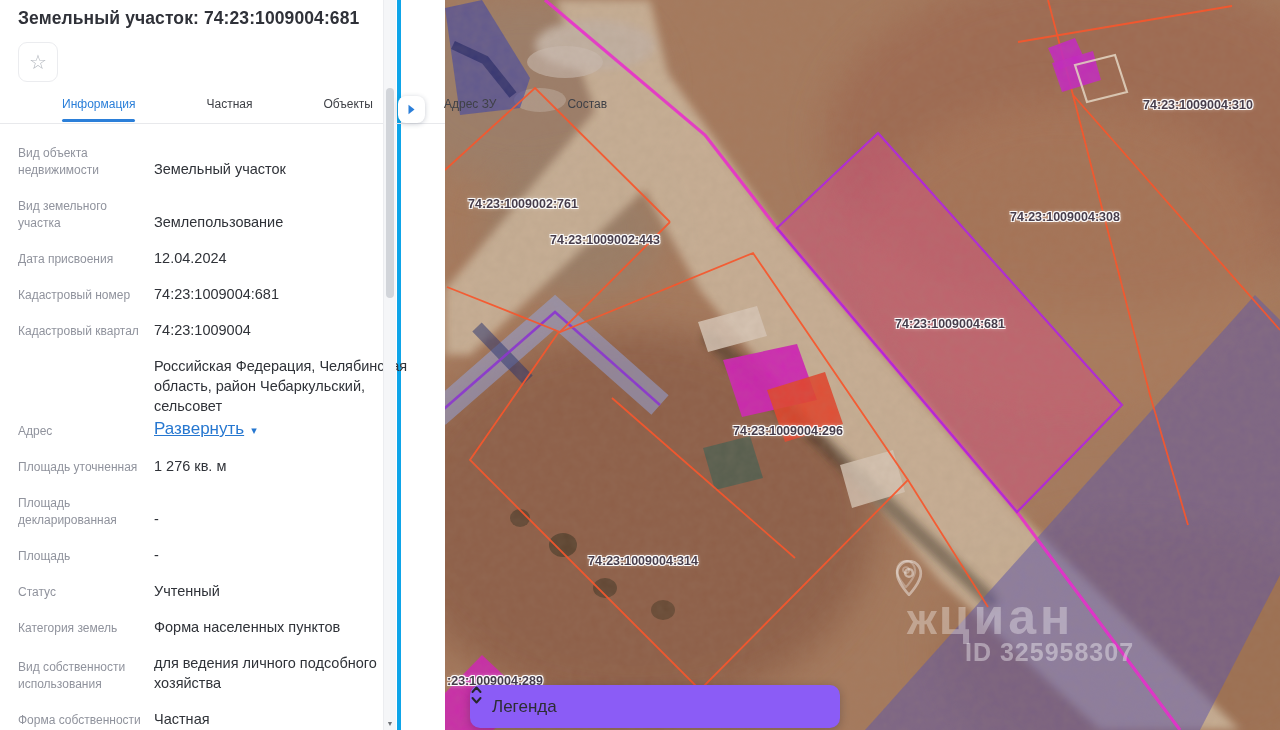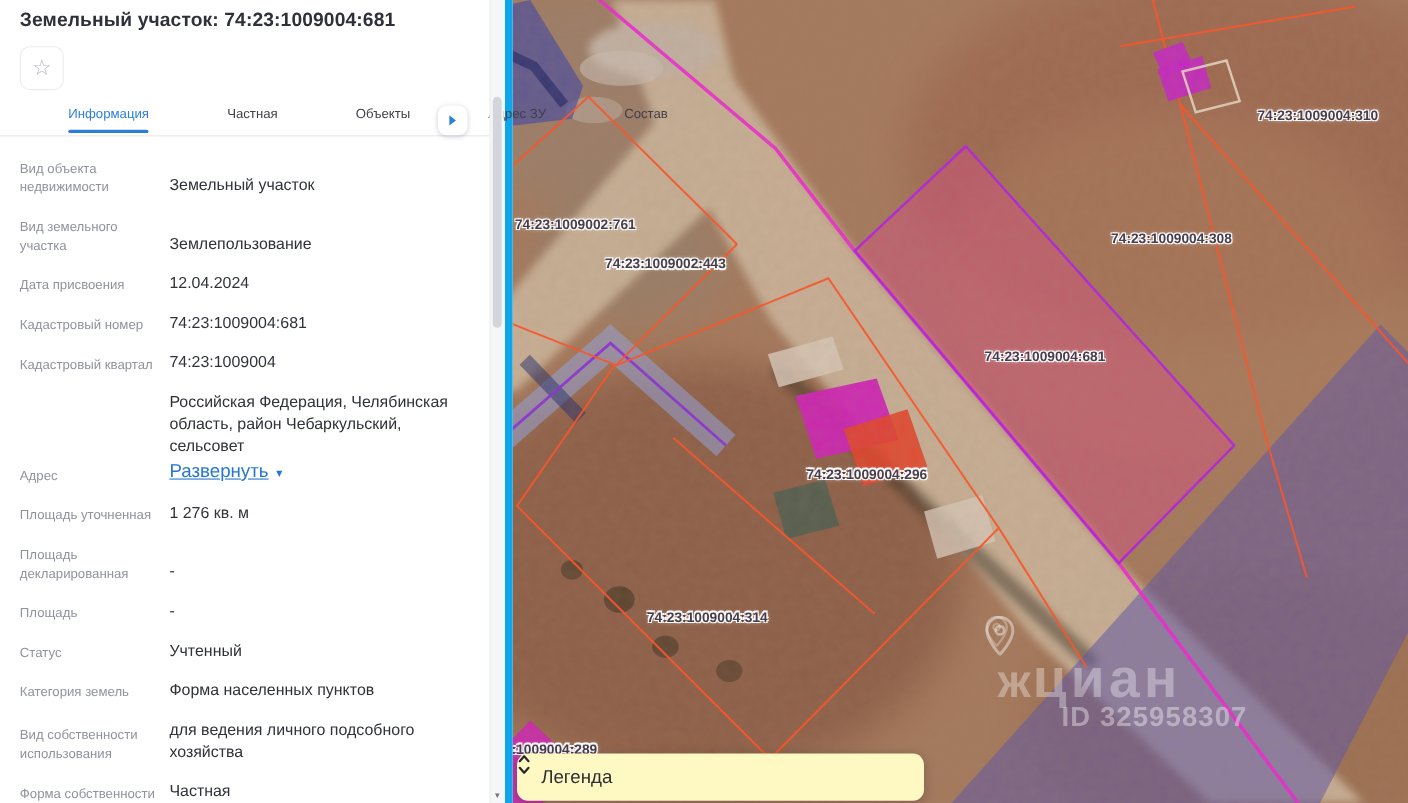--- a/index.html
+++ b/index.html
@@ -1,20 +1,20 @@
 <!DOCTYPE html>
 <html><head>
 <meta charset="utf-8">
 <style>
   html,body{margin:0;padding:0;}
   body{width:1280px;height:730px;overflow:hidden;font-family:"Liberation Sans",sans-serif;background:#fff;}
   .app{position:relative;width:1280px;height:730px;overflow:hidden;}
 
   
-  .panel{position:absolute;left:0;top:0;width:466px;height:730px;background:#fff;z-index:10;border-right:7px solid #0ea5e9;box-sizing:border-box;}
+  .panel{position:absolute;left:0;top:0;width:401px;height:730px;background:#fff;z-index:10;border-right:4px solid #0ea5e9;box-sizing:border-box;}
   .panel-title{position:absolute;left:18px;top:8px;width:400px;font-size:17.5px;font-weight:600;color:#2f3138;letter-spacing:.1px;}
   .star-btn{position:absolute;left:18px;top:42px;width:38px;height:38px;border:1px solid #ebecef;border-radius:9px;background:#fff;display:flex;align-items:center;justify-content:center;cursor:pointer;}
   .star-btn .glyph{font-size:20px;color:#b4b8bf;line-height:1;}
   .tabs{position:absolute;left:0;top:94px;width:445px;height:30px;white-space:nowrap;padding-left:18px;box-sizing:border-box;}
   .tabs-underline-row{position:absolute;left:0;top:123px;width:445px;border-bottom:1px solid #e8e9ec;}
   .tab{display:inline-block;margin-right:27px;font-size:12px;color:#3f4147;padding-bottom:10px;cursor:pointer;position:relative;margin-left:44px;}
   .tab.active{color:#2b7fd9;}
   .tab.active:after{content:"";position:absolute;left:0;right:0;bottom:-1px;height:3px;background:#2b7fd9;border-radius:2px;}
   .tab-scroll-btn{position:absolute;left:398px;top:96px;width:27px;height:27px;background:#fff;border-radius:8px;box-shadow:0 1px 5px rgba(40,50,80,.25);display:flex;align-items:center;justify-content:center;cursor:pointer;z-index:3;}
   .tab-scroll-btn svg{display:block;}
@@ -33,21 +33,21 @@
   .map{position:absolute;left:445px;top:0;width:835px;height:730px;overflow:hidden;background:#a5795c;cursor:grab;}
   .map svg{position:absolute;left:0;top:0;z-index:1;}
   .map-label{position:absolute;z-index:3;transform:translate(-50%,-50%);font-size:12.5px;font-weight:bold;color:#473d4b;white-space:nowrap;
     text-shadow:-1px -1px 0 rgba(255,255,255,.95),1px -1px 0 rgba(255,255,255,.95),-1px 1px 0 rgba(255,255,255,.95),1px 1px 0 rgba(255,255,255,.95),0 0 4px rgba(255,255,255,.9);}
   .watermark{position:absolute;z-index:4;left:450px;top:560px;width:300px;color:#fff;pointer-events:none;}
   .wm-pin{position:absolute;left:55px;top:8px;opacity:.42;}
   .wm-pin2{position:absolute;left:38px;top:18px;opacity:.28;}
   .wm-brand{position:absolute;left:12px;top:28px;font-size:50px;font-weight:bold;letter-spacing:4px;opacity:.33;}
   .wm-brand .wm-glyph{font-size:42px;letter-spacing:0;margin-right:2px;}
   .wm-id{position:absolute;left:70px;top:78px;font-size:25px;font-weight:bold;letter-spacing:1px;opacity:.38;white-space:nowrap;}
-  .legend{position:absolute;z-index:6;left:25px;top:685px;width:370px;height:43px;background:#fef9c3;border-radius:10px;box-shadow:0 2px 10px rgba(20,25,40,.28);display:flex;align-items:center;cursor:pointer;}
+  .legend{position:absolute;z-index:6;left:25px;top:685px;width:370px;height:43px;background:#8b5cf6;border-radius:10px;box-shadow:0 2px 10px rgba(20,25,40,.28);display:flex;align-items:center;cursor:pointer;}
   .legend-label{margin-left:22px;font-size:17px;color:#2c2d33;}
   .legend-chevrons{margin-left:auto;margin-right:16px;}
 </style>
 </head>
 <body>
 
 <div class="app">
 
   <div class="panel">
     <div class="panel-title">Земельный участок: 74:23:1009004:681</div>

